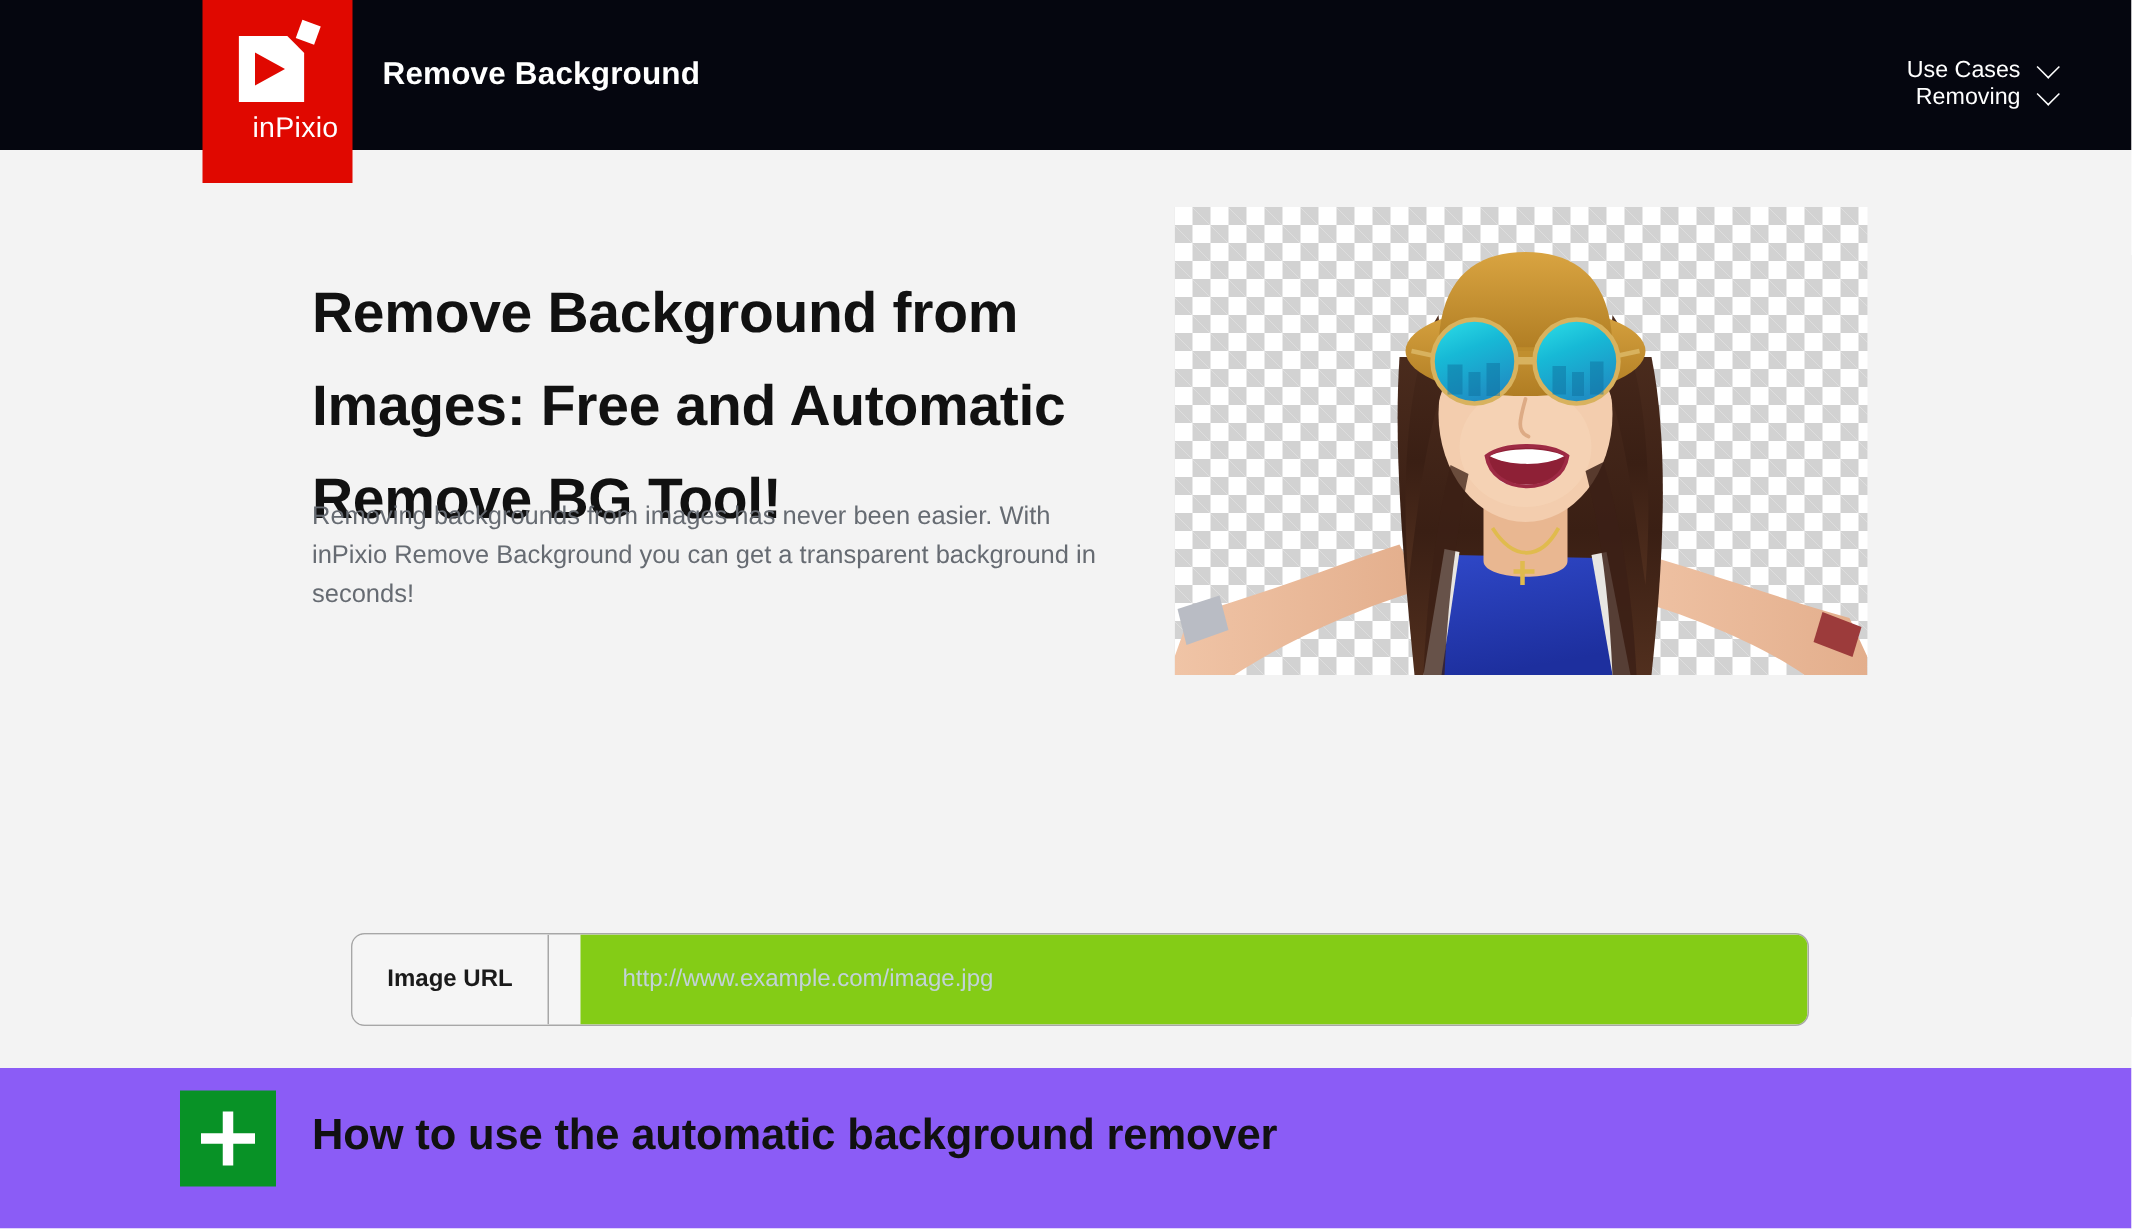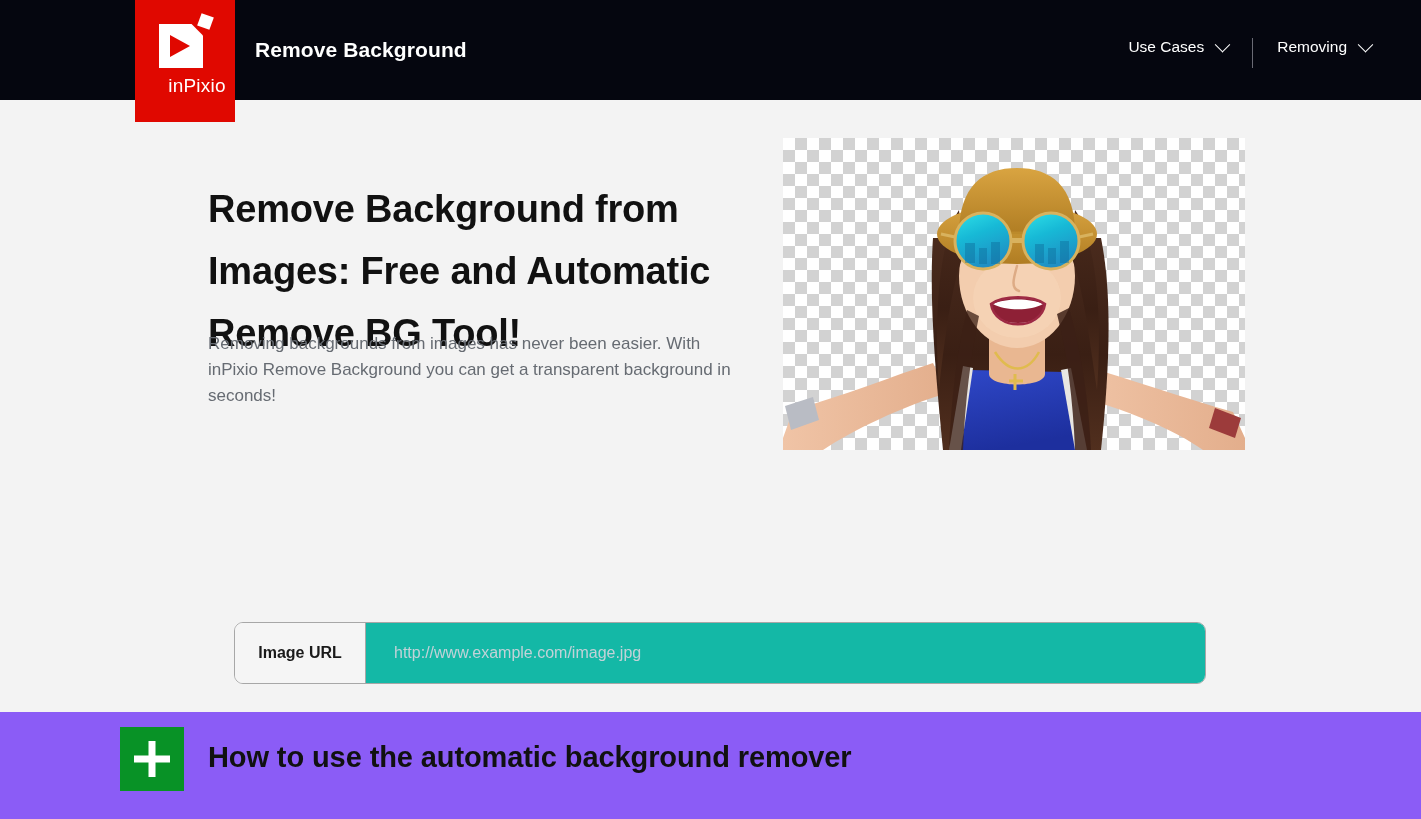--- a/index.html
+++ b/index.html
@@ -88,22 +88,23 @@
     font-size: 21px;
     font-weight: bold;
     letter-spacing: .1px;
   }
 
   .header-nav {
     position: absolute;
     right: 36px;
     top: 38px;
     display: flex;
-    align-items: flex-start;
+    align-items: flex-end;
     height: 28px;
+    flex-direction: column;
   }
   .nav-item {
     display: flex;
     align-items: center;
     gap: 13px;
     color: #ffffff;
     font-size: 15.5px;
     cursor: pointer;
     padding: 0 14px;
     white-space: nowrap;
@@ -216,37 +217,38 @@
     left: 234px;
     top: 522px;
     width: 972px;
     height: 62px;
     border: 1.5px solid #a7a7a7;
     border-radius: 9px;
     background: #f5f5f5;
     display: flex;
     align-items: stretch;
     overflow: hidden;
+    gap: 21px;
   }
   .url-label {
     width: 131px;
     display: flex;
     align-items: center;
     justify-content: center;
     font-size: 16px;
     font-weight: bold;
     color: #1a1a1a;
     border-right: 1.5px solid #a7a7a7;
     background: #f5f5f5;
   }
   .url-input {
     flex: 1;
     border: none;
     outline: none;
-    background: #14b8a6;
+    background: #84cc16;
     padding: 0 28px;
     font-size: 16px;
     color: #3c3c3c;
     font-family: "Liberation Sans", sans-serif;
   }
   .url-input::placeholder { color: #c2d2d8; }
 
   
   .hero-image {
     position: absolute;

